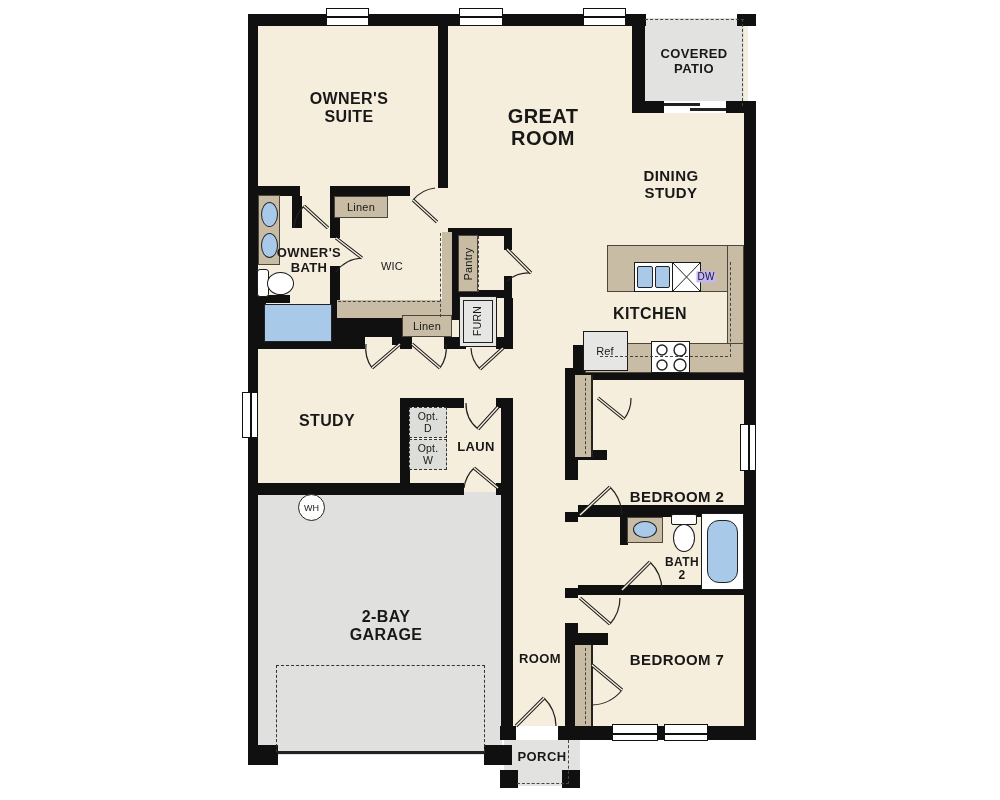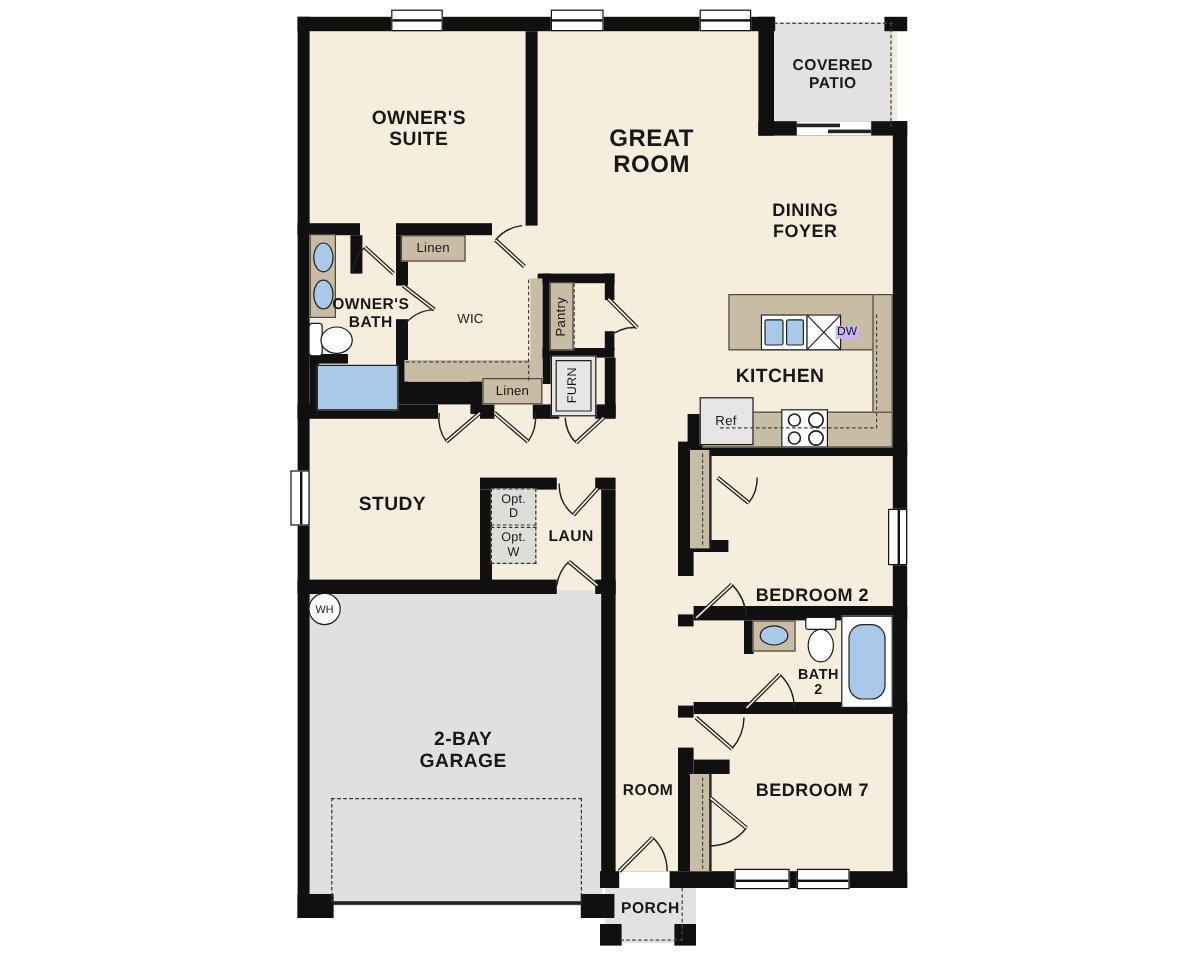--- a/index.html
+++ b/index.html
@@ -19,21 +19,21 @@
   .dash-v{position:absolute;border-left:1.5px dashed #444;width:0;}
   .lbl{position:absolute;transform:translate(-50%,-50%);color:#181818;text-align:center;
        line-height:1.12;letter-spacing:.4px;white-space:pre-line;font-weight:700;}
   .lbl.small{font-weight:400;letter-spacing:.2px;}
   .vtxt{writing-mode:vertical-rl;transform:translate(-50%,-50%) rotate(180deg);}
   .blue{position:absolute;background:#a9c9e9;border:1.5px solid #222;box-sizing:border-box;}
   .window{position:absolute;background:#fff;border:1.5px solid #111;box-sizing:border-box;}
   .window .mull{position:absolute;background:#111;}
   svg.overlay{position:absolute;left:0;top:0;pointer-events:none;}
   .circle{position:absolute;background:#fdfdfd;border:1.6px solid #222;border-radius:50%;
-          display:flex;align-items:center;justify-content:center;box-sizing:border-box;}
+          display:flex;align-items:center;justify-content:center;box-sizing:border-box;margin-left:41px;}
 </style>
 </head>
 <body>
 
 <div id="plan">
 
   <div class="floor" style="left:253px;top:20px;width:495px;height:712px;"></div>
   <div class="gray" style="left:645px;top:18px;width:99px;height:88px;"></div>
   <div class="gray" style="left:258px;top:492px;width:244px;height:263px;background:#e0e0de;"></div>
   <div class="gray" style="left:504px;top:738px;width:76px;height:48px;"></div>
@@ -247,21 +247,21 @@
     </g>
   </svg>
 
   <div class="lbl" style="left:349px;top:108px;font-size:16px;">OWNER'S
 SUITE</div>
   <div class="lbl" style="left:543px;top:127px;font-size:20px;">GREAT
 ROOM</div>
   <div class="lbl" style="left:694px;top:62px;font-size:13px;">COVERED
 PATIO</div>
   <div class="lbl" style="left:671px;top:185px;font-size:15px;">DINING
-FOYER</div>
+STUDY</div>
   <div class="lbl" style="left:650px;top:314px;font-size:16px;">KITCHEN</div>
   <div class="lbl" style="left:309px;top:261px;font-size:13px;">OWNER'S
 BATH</div>
   <div class="lbl small" style="left:392px;top:266px;font-size:11px;">WIC</div>
   <div class="lbl small" style="left:361px;top:207px;font-size:11px;">Linen</div>
   <div class="lbl small" style="left:427px;top:326px;font-size:11px;">Linen</div>
   <div class="lbl small vtxt" style="left:468px;top:264px;font-size:11px;">Pantry</div>
   <div class="lbl small vtxt" style="left:478px;top:321px;font-size:10.5px;">FURN</div>
   <div class="lbl small" style="left:605px;top:351px;font-size:11px;">Ref</div>
   <div class="lbl small" style="left:706px;top:277px;font-size:10px;background:#c4b5fd;padding:0 1px;">DW</div>

